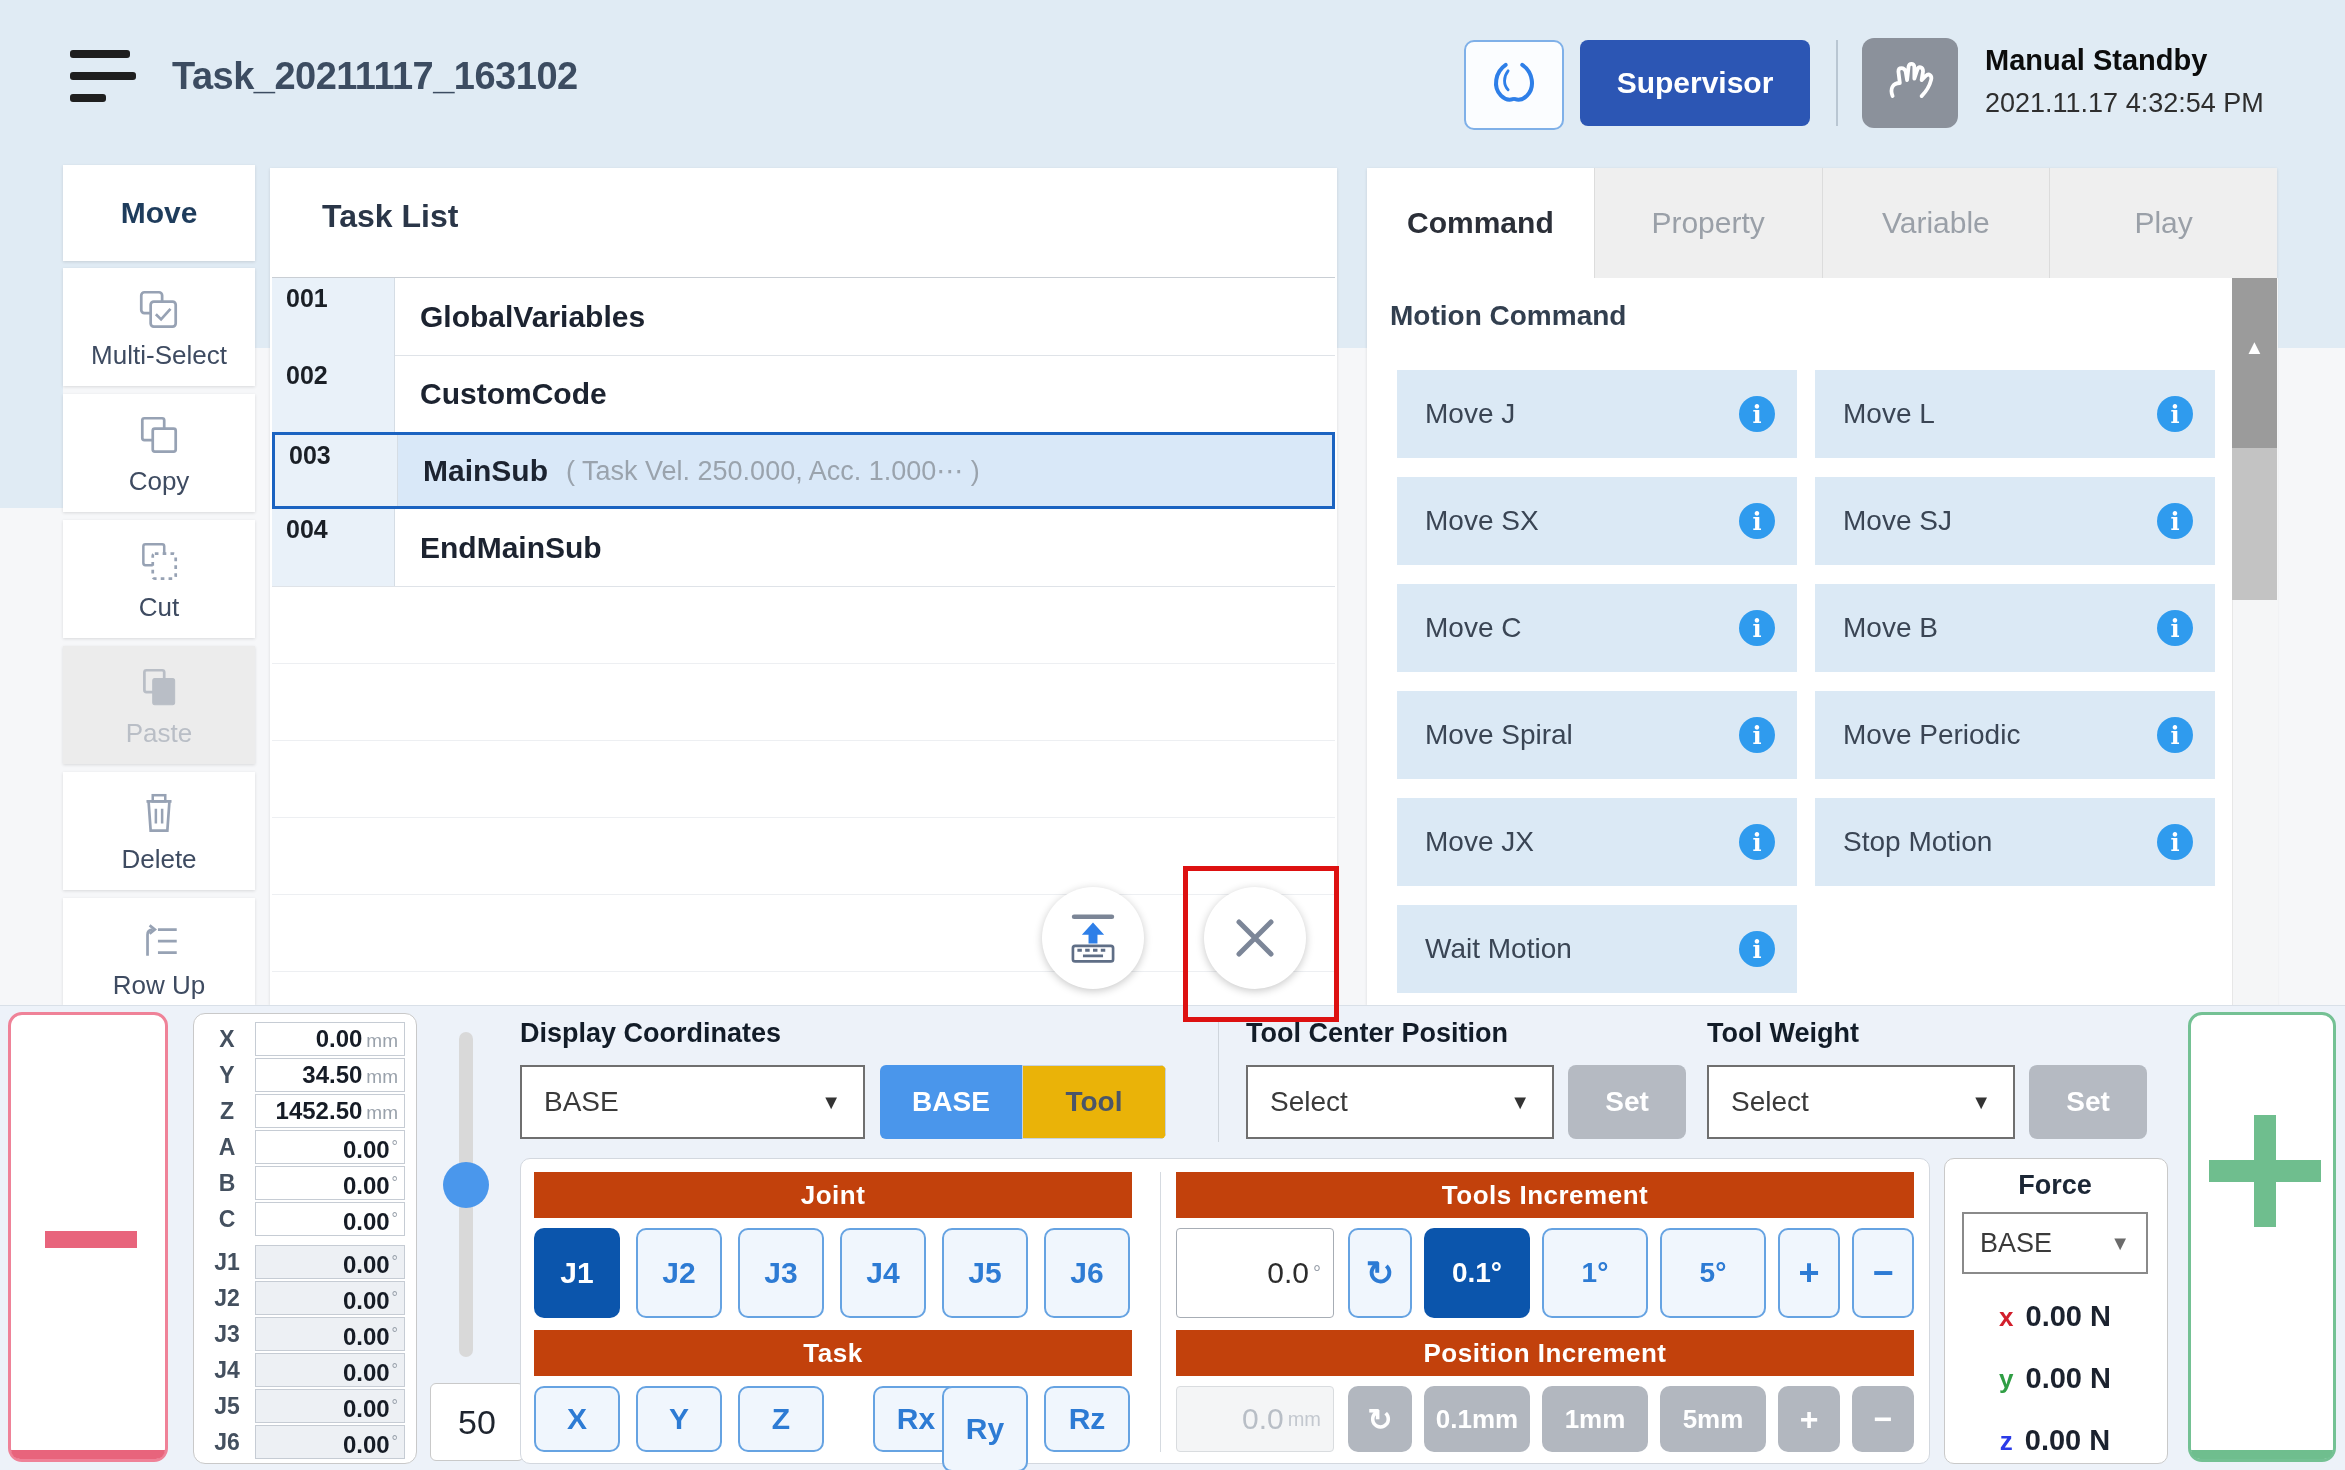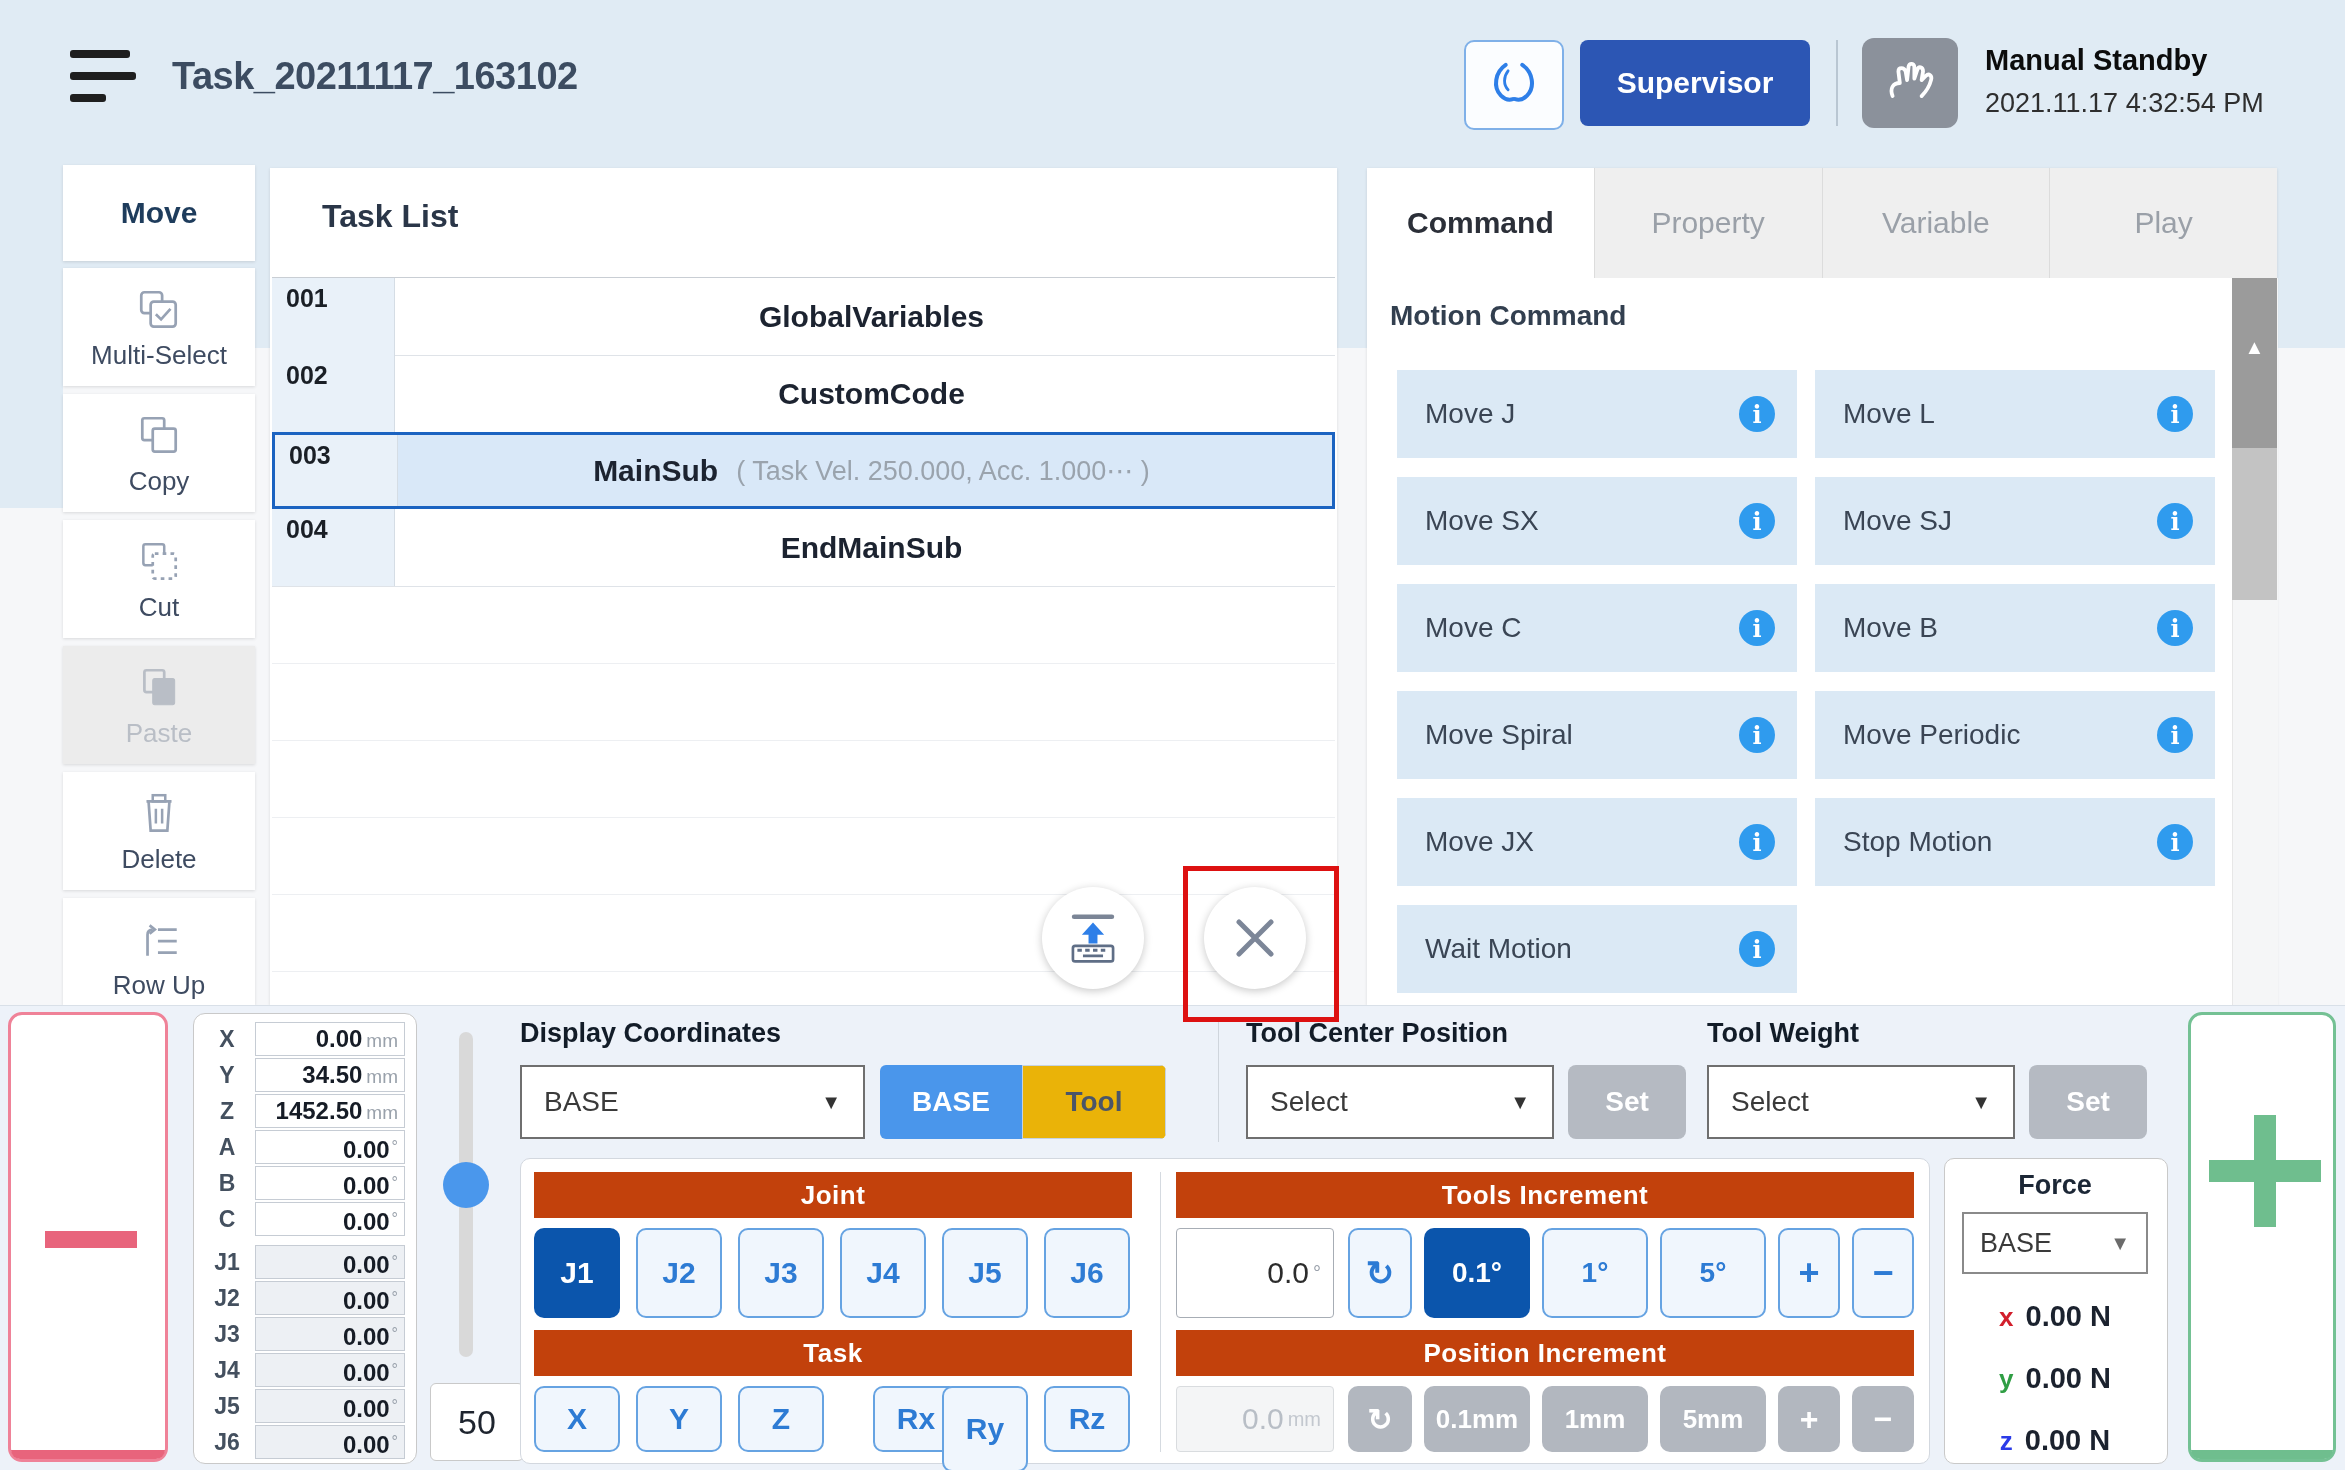--- a/index.html
+++ b/index.html
@@ -22,21 +22,21 @@
   .tools-head{font-size:30px;font-weight:bold;color:#1e3c5c;display:flex;align-items:center;justify-content:center;}
   .toolcard{width:192px;display:flex;flex-direction:column;align-items:center;justify-content:flex-start;color:#97a2b4;}
   .toolcard .lbl{font-size:26px;color:#3e4b61;margin-top:6px;}
   .toolcard.disabled{background:#ececec;color:#b9bec6;}
   .toolcard.disabled .lbl{color:#b9bec6;}
   .toolcard svg{margin-top:18px;}
   
   .tl-title{font-size:32px;font-weight:bold;color:#2a3648;}
   .trow{left:272px;width:1063px;height:77px;border-bottom:1px solid #dfe3e8;display:flex;}
   .tnum{width:123px;background:#e9f1f9;border-right:1px solid #d5dde5;font-size:25px;font-weight:bold;color:#1a1f26;padding:6px 0 0 14px;box-sizing:border-box;}
-  .tname{flex:1;display:flex;align-items:center;padding-left:13px;font-size:30px;font-weight:bold;color:#1c2330;justify-content:center;}
+  .tname{flex:1;display:flex;align-items:center;padding-left:25px;font-size:30px;font-weight:bold;color:#1c2330;}
   .trow.selected{border:3px solid #1b63c1;height:77px;box-sizing:border-box;}
   .trow.selected .tname{background:#d9e8f8;}
   .tdetail{font-size:27px;font-weight:normal;color:#9aa3ad;margin-left:18px;}
   .faintline{left:272px;width:1063px;height:1px;background:#edeff2;}
   
   .tab{flex:1;display:flex;align-items:center;justify-content:center;font-size:30px;color:#9aa0a8;background:#efefef;border-left:1px solid #dcdcdc;}
   .tab.active{background:#fff;color:#2b2f38;font-weight:bold;border-left:none;}
   .mc-title{font-size:28px;font-weight:bold;color:#323f4f;}
   .cmdgrid{display:flex;flex-wrap:wrap;column-gap:18px;row-gap:19px;margin-left:12px;}
   .cmdbtn{width:400px;height:88px;background:#dbe9f5;display:flex;align-items:center;position:relative;}

